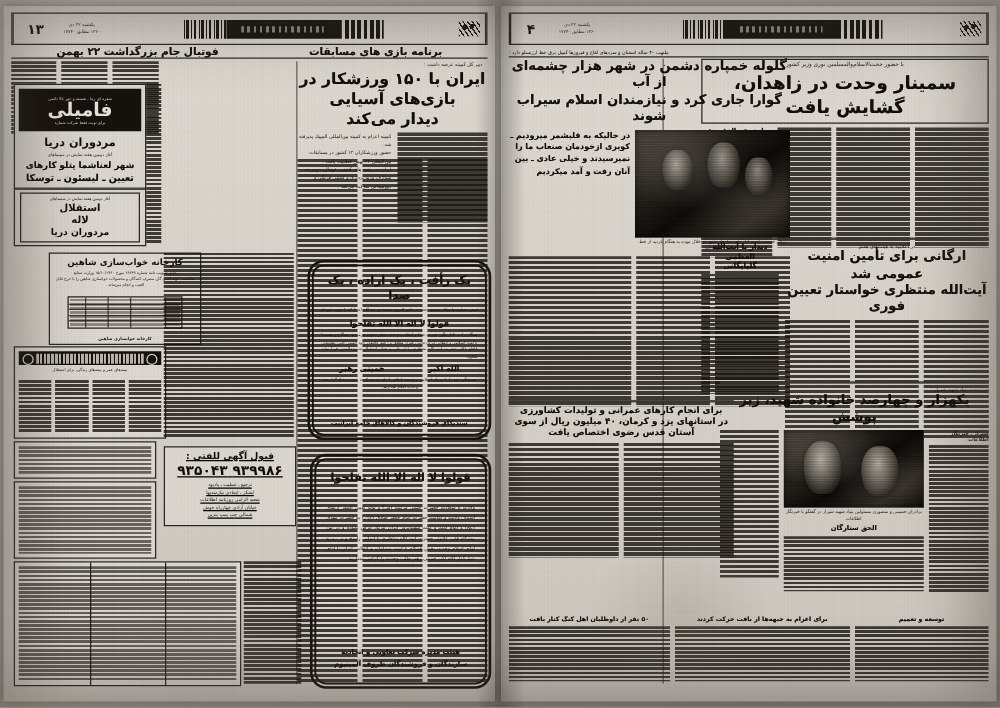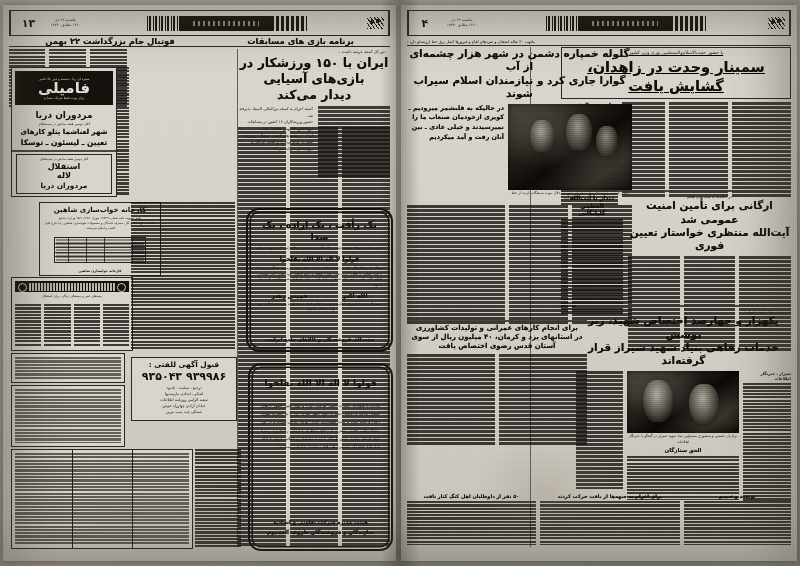--- a/index.html
+++ b/index.html
@@ -237,21 +237,21 @@
       </div>
     </div>
 
     <div class="boxed" style="position:absolute;left:8px;top:348px;width:112px;height:28px;background:#dcd7cf;">
       <div class="tl dense" style="position:absolute;inset:3px;opacity:.75;"></div>
     </div>
     <div class="boxed" style="position:absolute;left:8px;top:380px;width:112px;height:60px;background:#dcd7cf;">
       <div class="tl dense" style="position:absolute;inset:3px;opacity:.75;"></div>
     </div>
 
-    <div class="boxed" style="position:absolute;left:128px;top:352px;width:104px;height:62px;background:#dbd6ce;">
+    <div class="boxed" style="position:absolute;left:128px;top:352px;width:104px;height:62px;background:#dbd6ce;text-decoration:underline;">
       <div class="adtitle" style="font-size:7.4px;margin-top:2px;">قبول آگهى للفتى :</div>
       <div style="font-size:11px;font-weight:bold;text-align:center;color:#120f0a;letter-spacing:-.4px;margin-top:1px;">۹۳۹۹۸۶ ۹۳۵۰۴۳</div>
       <div class="smallnum" style="font-size:3.8px;line-height:1.6;margin-top:2px;">
         <div>ترجيع ـ تسليت ـ يادبود</div>
         <div>لشكر ـ ايجادى نيازمنديها</div>
         <div>شعبه الزامى روزنامه اطلاعات</div>
         <div>خيابان آزادى چهارراه خوش</div>
         <div>شمالى چپ پمپ بنزين</div>
       </div>
     </div>
@@ -313,21 +313,21 @@
         </div>
         <div class="folio-num">۴</div>
       </div>
     </div>
 
     <div style="position:absolute;left:6px;right:6px;top:32px;height:8px;border-bottom:1px solid #2e2b26;
                 display:flex;align-items:center;justify-content:flex-end;padding-right:4px;">
       <span class="kick-xs">ملتهب ۴۰ ساله اسفنان و سردهاى لقاع و قيروزها كميل برق خط ارژنسلو دارد :</span>
     </div>
 
-    <div style="position:absolute;right:6px;top:42px;width:230px;text-decoration:underline;">
+    <div style="position:absolute;right:6px;top:42px;width:230px;">
       <div class="boxed" style="padding:2px 3px 3px;background:#dbd6ce;">
         <div class="kicker kick-sm">با حضور حجت‌الاسلام‌والمسلمين نورى وزير كشور</div>
         <div class="hl hl-xl" style="margin-top:2px;">سمینار وحدت در زاهدان، گشایش یافت</div>
       </div>
       <div style="display:flex;gap:4px;margin-top:3px;">
         <div class="col tl" style="width:60px;height:96px;"></div>
         <div class="col tl" style="width:60px;height:96px;"></div>
         <div class="col tl" style="width:44px;height:96px;"></div>
         <div class="col" style="width:58px;">
           <div class="hl hl-sm" style="font-size:5.6px;text-align:right;">مولوى عبدالغفور : برادران اهل</div>
@@ -389,22 +389,21 @@
       <div class="hl hl-sm" style="font-size:7px;">آستان قدس رضوى اختصاص يافت</div>
       <div style="display:flex;gap:4px;margin-top:3px;">
         <div class="col tl" style="flex:1;height:92px;"></div>
         <div class="col tl" style="flex:1;height:92px;"></div>
       </div>
     </div>
 
     <div style="position:absolute;right:6px;top:300px;width:215px;">
       <div class="rule-h thick" style="position:relative;margin-bottom:2px;"></div>
       <div class="kicker kick-xs" style="text-align:right;">سرپرست بنياد شهيد شيراز :</div>
-      <div class="hl hl-md">یکهزار و چهارصد اختصاص شهید، زیر پوشش</div>
-      <div class="hl hl-md">خدمات رفاهی بنیاد شهید شیراز قرار گرفته‌اند</div>
+      <div class="hl hl-md">یکهزار و چهارصد خانواده شهید، زیر پوشش</div>
 
       <div style="display:flex;gap:4px;margin-top:3px;">
         <div class="col" style="width:48px;">
           <div class="smallnum" style="font-size:4px;text-align:right;font-weight:bold;">شیراز ـ خبرنگار اطلاعات</div>
           <div class="tl dense" style="height:118px;margin-top:2px;"></div>
         </div>
         <div style="width:112px;">
           <div class="photo" style="width:112px;height:62px;">
             <div class="portrait" style="left:16px;top:9px;width:30px;height:42px;"></div>
             <div class="portrait" style="left:62px;top:13px;width:30px;height:40px;"></div>

